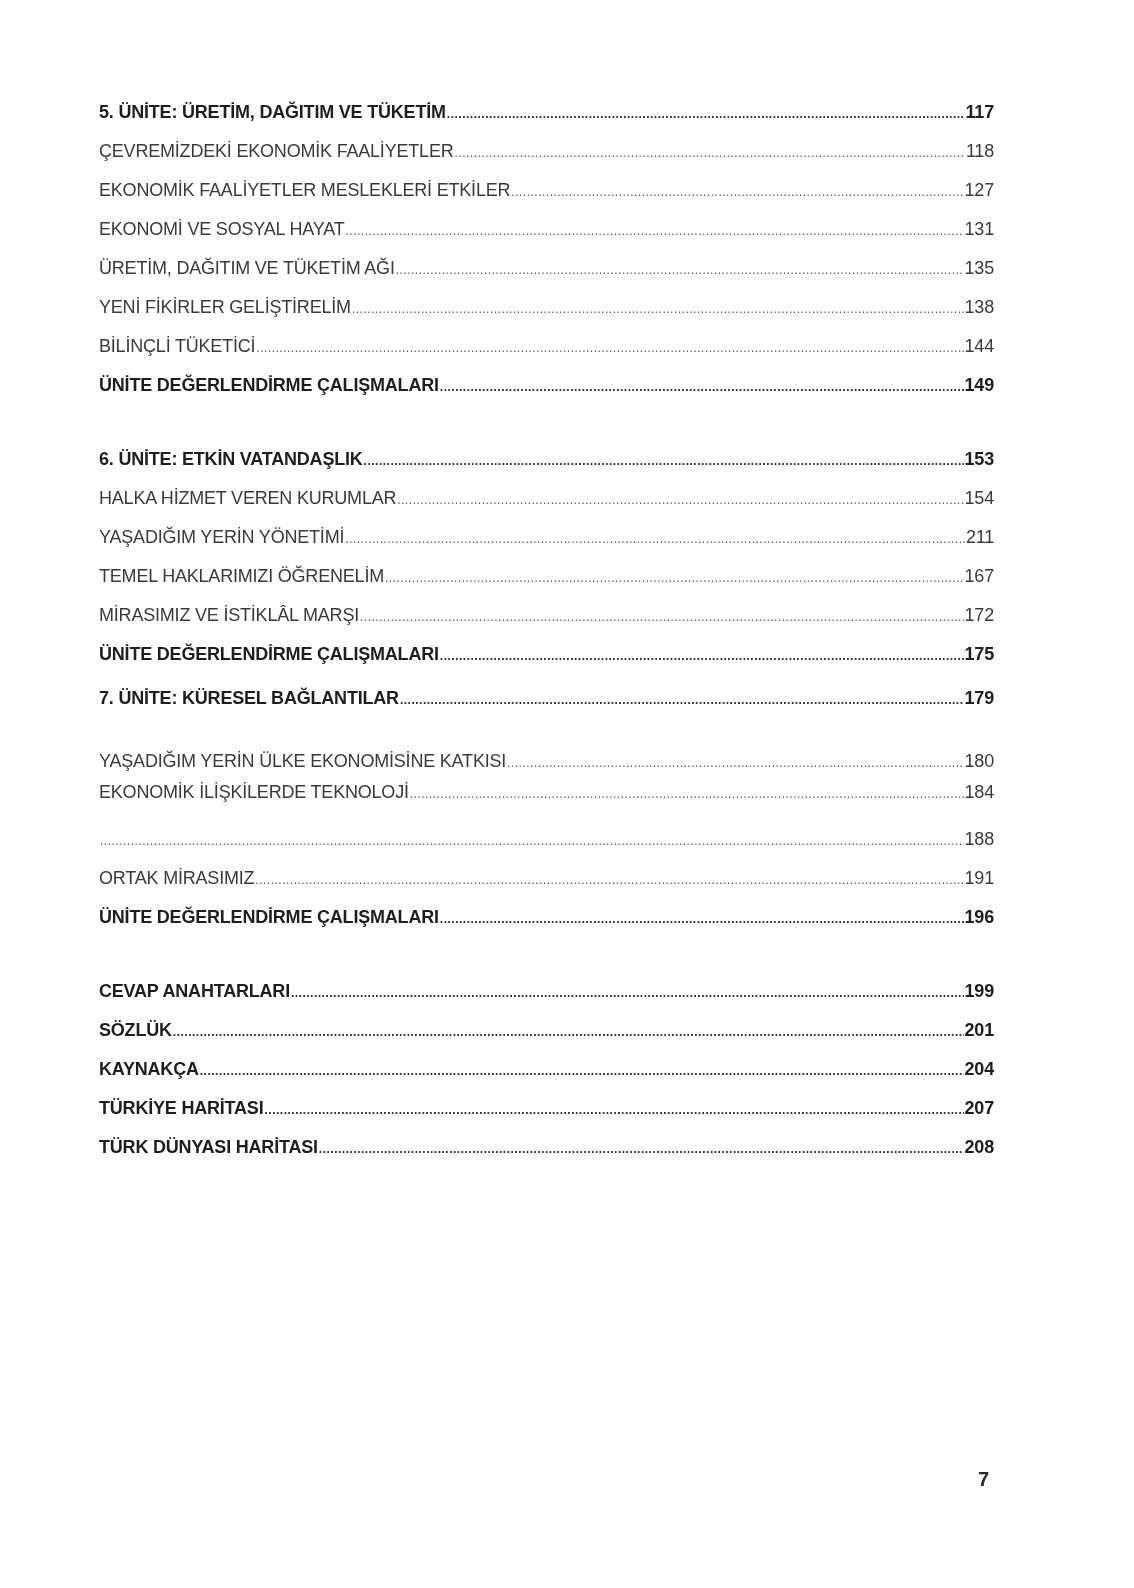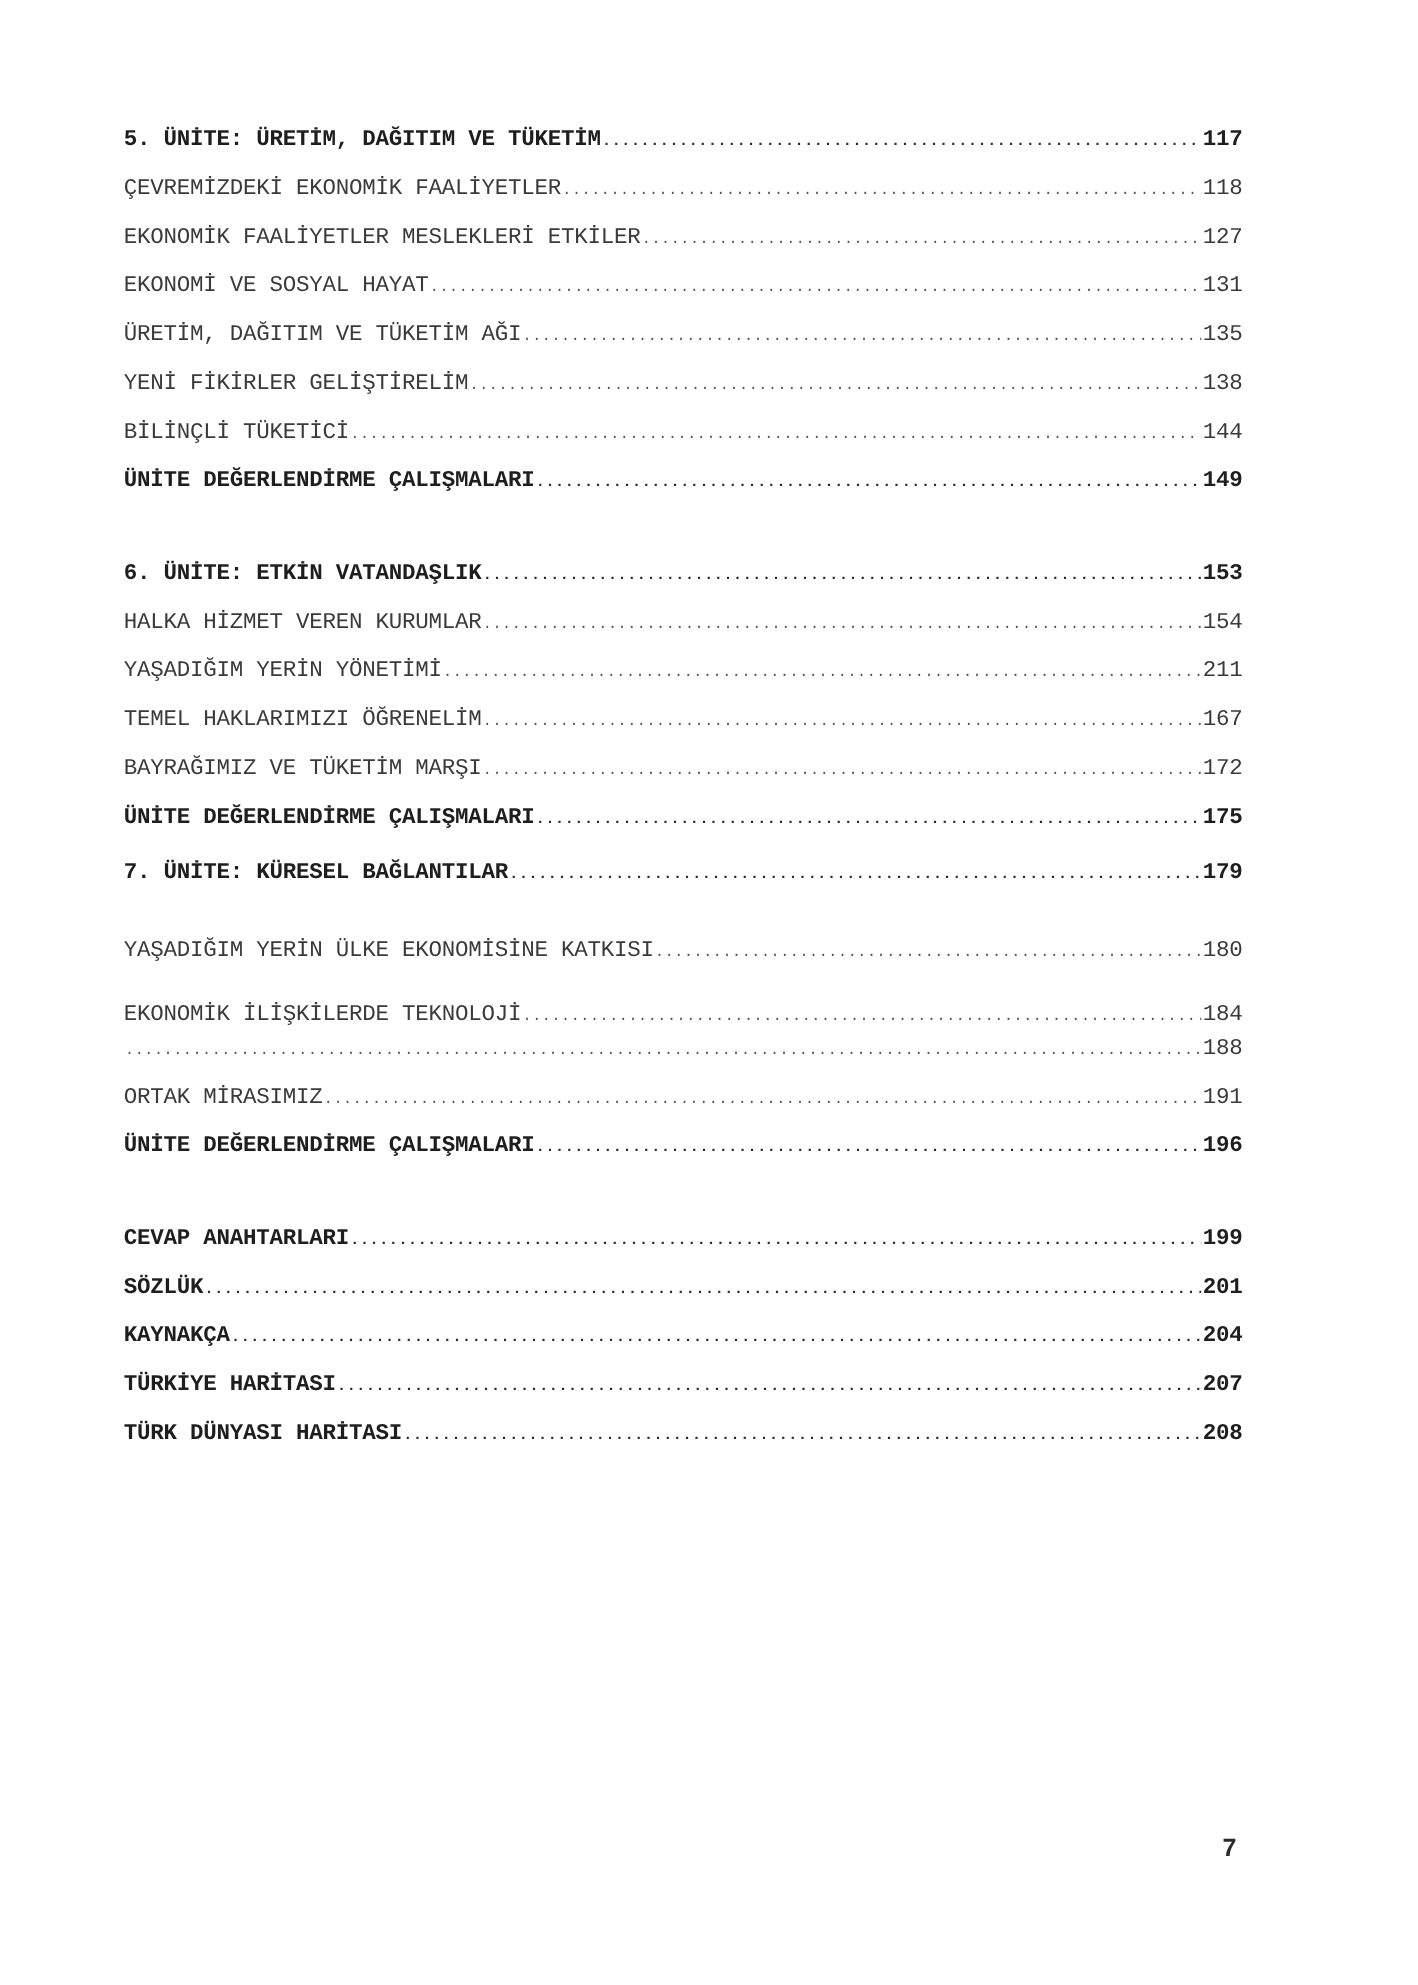--- a/index.html
+++ b/index.html
@@ -1,20 +1,20 @@
 <!DOCTYPE html>
 <html><head>
 <meta charset="utf-8">
 <style>
   html, body { margin:0; padding:0; background:#ffffff; }
   body { width:1134px; height:1588px; position:relative; overflow:hidden;
          font-family:"Liberation Sans", sans-serif; color:#2a2a2a; }
   .toc { position:absolute; left:99px; width:895px; top:0; }
   .row { position:absolute; left:0; right:0; height:24px; display:flex; align-items:baseline;
-         font-size:18px; line-height:24px; white-space:nowrap; letter-spacing:-0.2px;font-family:Liberation Mono, monospace; }
+         font-size:18px; line-height:24px; white-space:nowrap; letter-spacing:-0.2px; }
   .row .label { flex:0 0 auto; color:#3a3a3a; }
   .row .dots { flex:1 1 auto; overflow:hidden; margin:0 1px; color:#555; letter-spacing:0.5px;
                font-size:12px; }
   .row .dots::before { content:"................................................................................................................................................................................................................................................"; }
   .row .page { flex:0 0 auto; color:#3a3a3a; }
   .row.bold .label, .row.bold .page { font-weight:bold; color:#1e1e1e; }
   .row.bold .dots { color:#2a2a2a; font-weight:bold; }
   .pagenum { position:absolute; left:978px; top:1468px; font-size:20px; font-weight:bold; color:#2a2a2a; }
 </style>
 </head>
@@ -77,41 +77,41 @@
     <span class="label">YAŞADIĞIM YERİN YÖNETİMİ</span>
       <span class="dots"></span>
       <span class="page">211</span>
   </div>
   <div class="row" style="top:564px">
     <span class="label">TEMEL HAKLARIMIZI ÖĞRENELİM</span>
       <span class="dots"></span>
       <span class="page">167</span>
   </div>
   <div class="row" style="top:603px">
-    <span class="label">BAYRAĞIMIZ VE TÜKETİM MARŞI</span>
+    <span class="label">MİRASIMIZ VE İSTİKLÂL MARŞI</span>
       <span class="dots"></span>
       <span class="page">172</span>
   </div>
   <div class="row bold" style="top:642px">
     <span class="label">ÜNİTE DEĞERLENDİRME ÇALIŞMALARI</span>
       <span class="dots"></span>
       <span class="page">175</span>
   </div>
 
   <div class="row bold" style="top:686px">
     <span class="label">7. ÜNİTE: KÜRESEL BAĞLANTILAR</span>
       <span class="dots"></span>
       <span class="page">179</span>
   </div>
   <div class="row" style="top:749px">
     <span class="label">YAŞADIĞIM YERİN ÜLKE EKONOMİSİNE KATKISI</span>
       <span class="dots"></span>
       <span class="page">180</span>
   </div>
-  <div class="row" style="top:800px">
+  <div class="row" style="top:780px">
     <span class="label">EKONOMİK İLİŞKİLERDE TEKNOLOJİ</span>
       <span class="dots"></span>
       <span class="page">184</span>
   </div>
   <div class="row" style="top:827px">
       <span class="dots"></span>
       <span class="page">188</span>
   </div>
   <div class="row" style="top:866px">
     <span class="label">ORTAK MİRASIMIZ</span>

